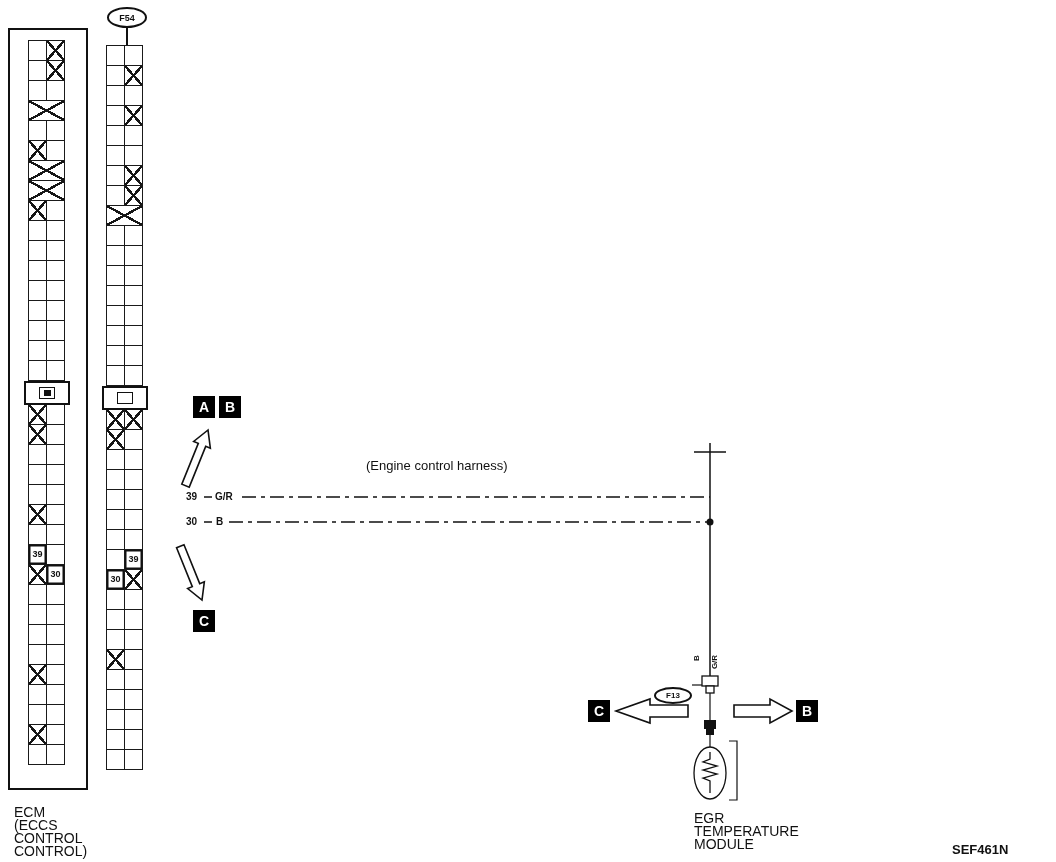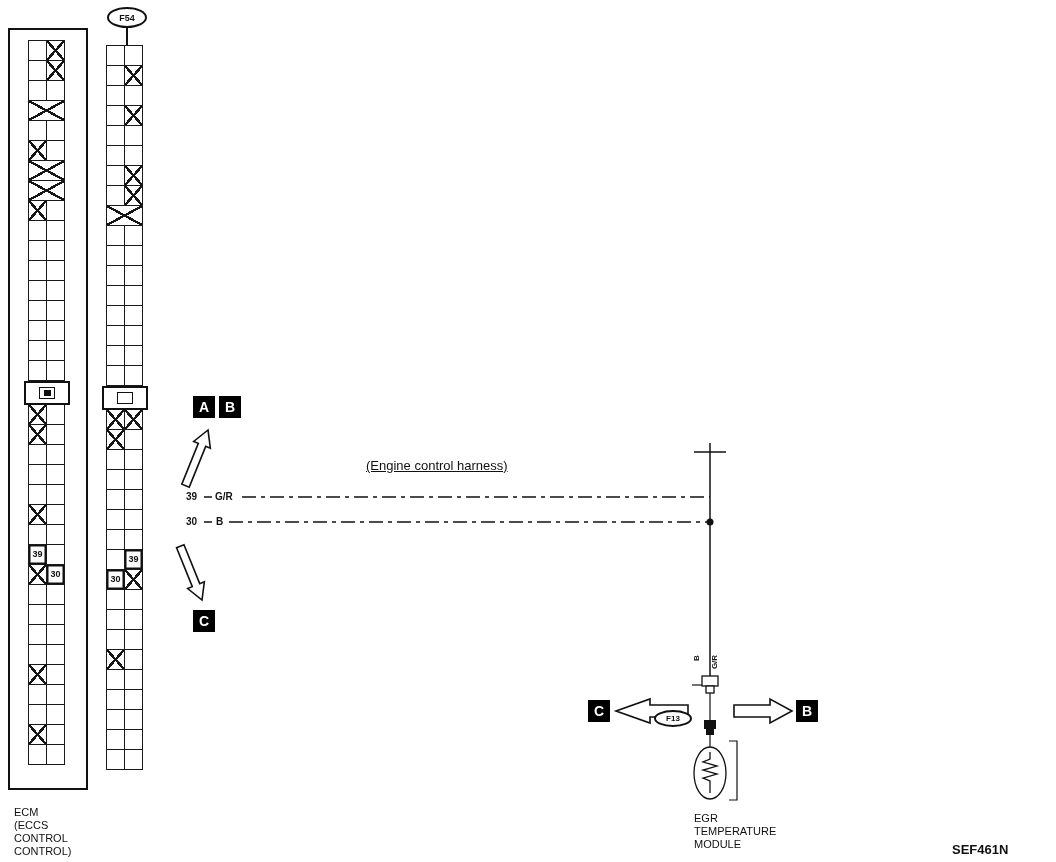--- a/index.html
+++ b/index.html
@@ -28,24 +28,24 @@
   .conn-dot{width:7px;height:6px;background:#111;}
 
   
   .callout{position:absolute;width:22px;height:22px;background:#000;color:#fff;
            font:bold 14px/22px "Liberation Sans",sans-serif;text-align:center;}
   .oval{position:absolute;border:2px solid #111;border-radius:50%;background:#fff;
         display:flex;align-items:center;justify-content:center;
         font:bold 9px "Liberation Sans",sans-serif;}
 
   
-  .lbl{position:absolute;font-size:11px;line-height:13px;white-space:nowrap;}
+  .lbl{position:absolute;font-size:14px;line-height:13px;white-space:nowrap;}
   .wirelbl{position:absolute;font:bold 10px/12px "Liberation Sans",sans-serif;white-space:nowrap;}
   .vlabel{position:absolute;font:bold 8px/8px "Liberation Sans",sans-serif;transform:rotate(-90deg);white-space:nowrap;}
-  .harness{position:absolute;font:13px/15px "Liberation Sans",sans-serif;white-space:nowrap;text-decoration:underline;}
+  .harness{position:absolute;font:13px/15px "Liberation Sans",sans-serif;white-space:nowrap;}
   .refcode{position:absolute;font:bold 13px/15px "Liberation Sans",sans-serif;}
 
   .ecm-outline{left:8px;top:28px;width:80px;height:762px;border:2px solid #111;}
   .stub{background:#111;}
 
   
   .overlay{position:absolute;left:0;top:0;width:1056px;height:862px;pointer-events:none;}
   .wire{stroke:#111;stroke-width:1.5;fill:none;}
   .thin{stroke-width:1.2;}
   .dash{stroke-dasharray:14 5 4 5;}
@@ -393,21 +393,21 @@
   <div class="callout" style="left:796px;top:700px;">B</div>
 
   <span class="wirelbl" style="left:186px;top:491px;">39</span>
   <span class="wirelbl" style="left:215px;top:491px;">G/R</span>
   <span class="wirelbl" style="left:186px;top:516px;">30</span>
   <span class="wirelbl" style="left:216px;top:516px;">B</span>
   <span class="harness" style="left:366px;top:458px;">(Engine control harness)</span>
   <span class="vlabel" style="left:694px;top:654px;">B</span>
   <span class="vlabel" style="left:708px;top:658px;">G/R</span>
 
-  <div class="oval" style="left:654px;top:710px;width:38px;height:17px;font-size:8px;">
+  <div class="oval" style="left:654px;top:687px;width:38px;height:17px;font-size:8px;">
     <span>F13</span>
   </div>
 
   <div class="lbl" style="left:14px;top:806px;">
     <div>ECM</div>
     <div>(ECCS</div>
     <div>CONTROL</div>
     <div>CONTROL)</div>
   </div>
 

